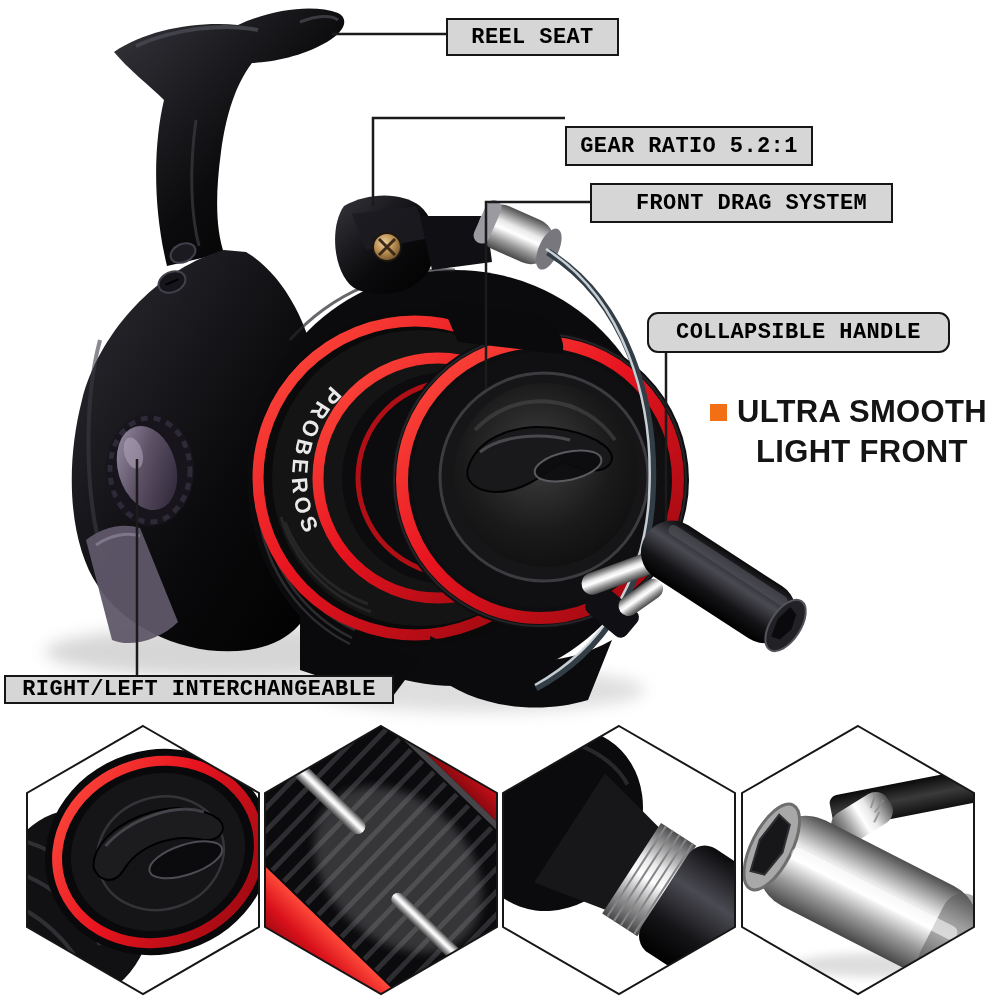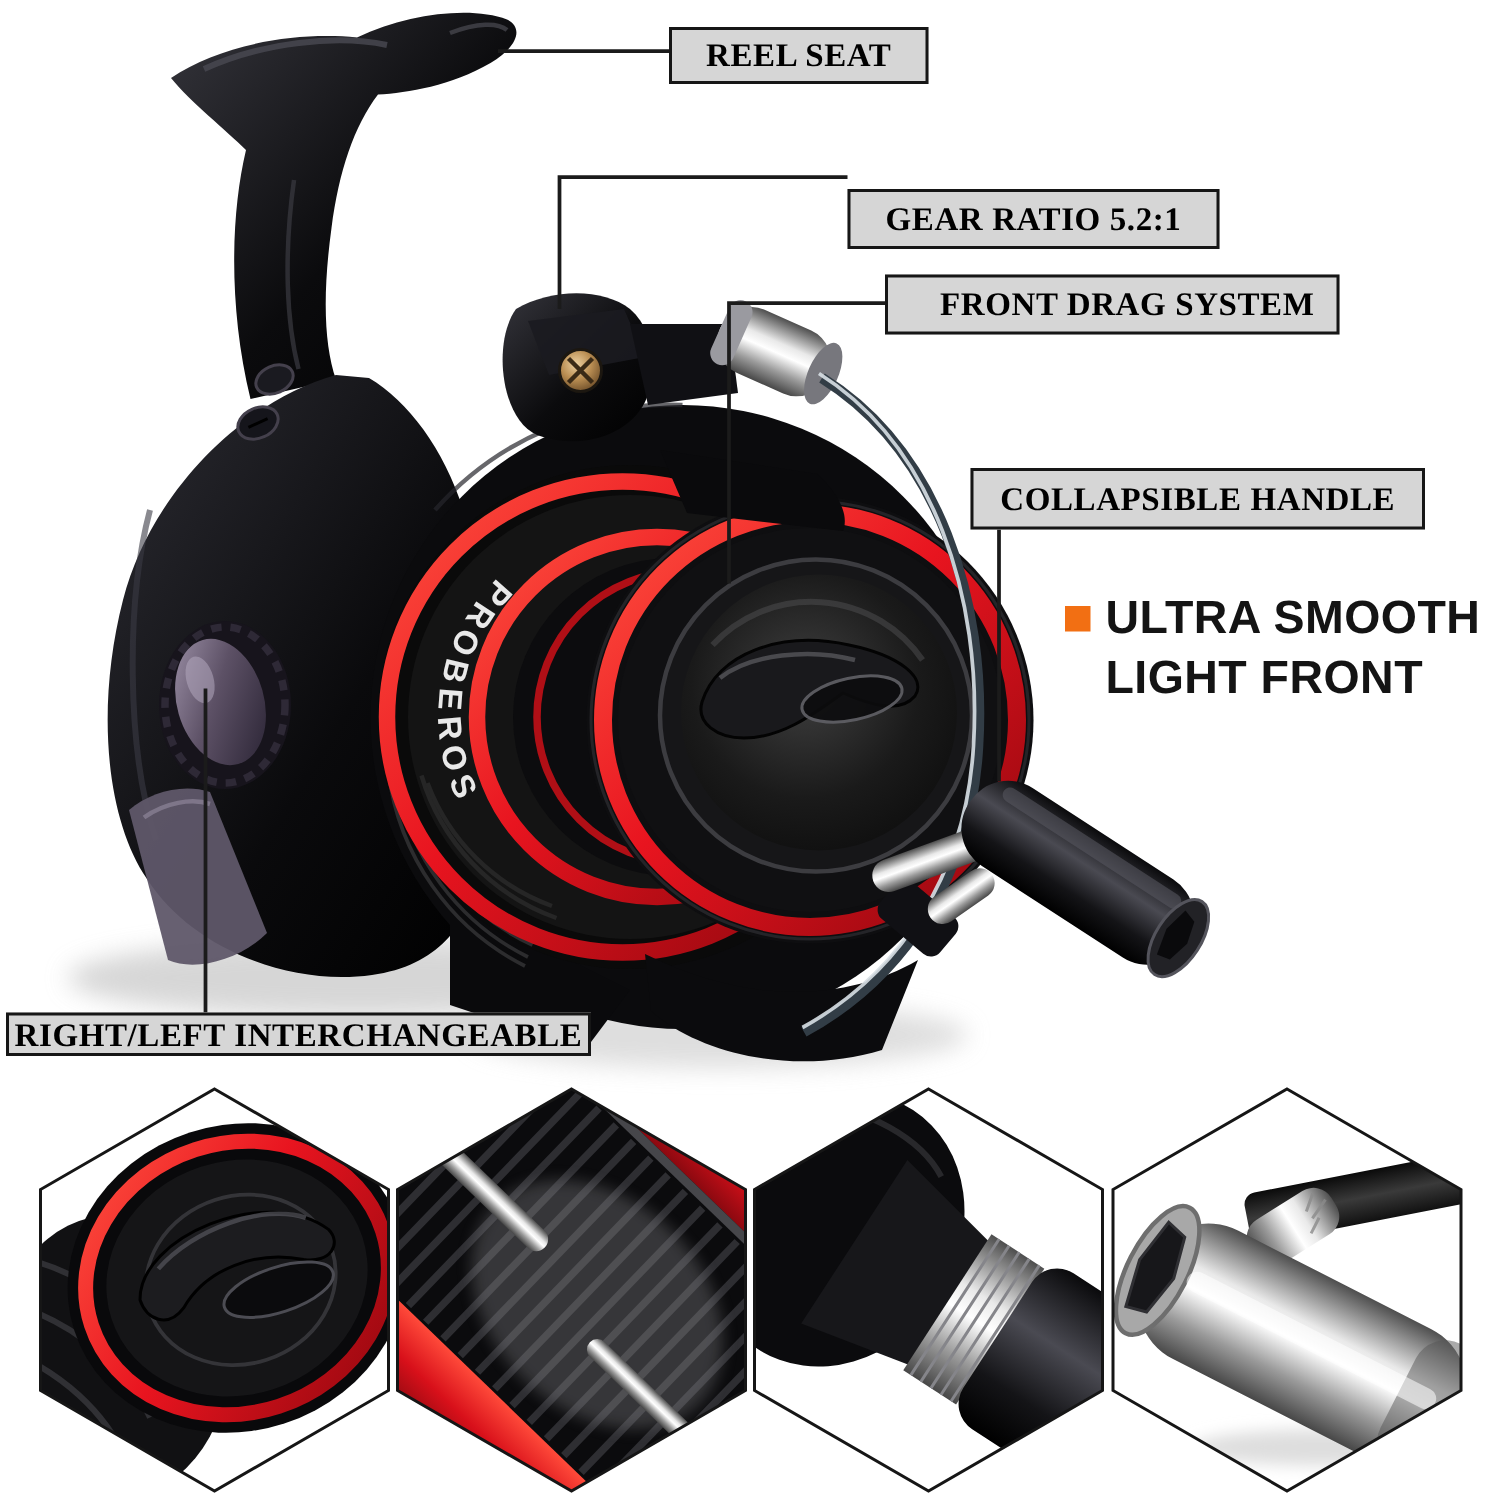--- a/index.html
+++ b/index.html
@@ -1,28 +1,28 @@
 <!DOCTYPE html>
 <html style="--background: #ffffff; --label-bg: #d6d6d6; --label-border: #161616; --label-text: #000000; --line-color: #1b1b1b; --accent-orange: #f26f13; --accent-red: #e8141f; --body-black: #0d0d0d; --metal-silver: #d9d9d9; --feature-text: #141414; --brand-text: #e9e9e9;"><head>
 <meta charset="utf-8">
 <style>
   html,body{margin:0;padding:0;background:#fff;}
   #stage{position:relative;width:1000px;height:1000px;overflow:hidden;background:var(--background,#fff);font-family:"Liberation Sans",sans-serif;}
   #art{position:absolute;left:0;top:0;}
   .label{position:absolute;background:var(--label-bg,#d6d6d6);border:2px solid var(--label-border,#161616);
          color:var(--label-text,#000);display:flex;align-items:center;justify-content:center;
          font-weight:bold;font-size:22px;letter-spacing:.4px;box-sizing:border-box;white-space:nowrap;
-         font-family:Liberation Serif, serif;}
+         font-family:Liberation Mono, monospace;}
   #lbl-reel-seat{left:446px;top:18px;width:173px;height:38px;}
   #lbl-gear-ratio{left:565px;top:98px;width:248px;height:40px;margin-top:28px;}
   #lbl-front-drag{left:590px;top:183px;width:303px;height:40px;padding-left:20px;}
-  #lbl-collapsible{left:647px;top:312px;width:303px;height:41px;}
+  #lbl-collapsible{left:647px;top:312px;width:303px;height:41px;border-radius:11px;}
   #lbl-interchange{left:4px;top:675px;width:390px;height:29px;}
   #features{position:absolute;left:737px;top:392px;}
-  #features .line{font-weight:bold;font-size:31px;line-height:40px;letter-spacing:.3px;color:var(--feature-text,#141414);}
+  #features .line{font-weight:bold;font-size:31px;line-height:40px;letter-spacing:.3px;color:var(--feature-text,#141414);text-align:center;}
   #feature-bullet{position:absolute;left:710px;top:404px;width:17px;height:17px;background:var(--accent-orange,#f26f13);}
 </style>
 </head>
 <body>
 
 <div id="stage">
 
 <svg id="art" width="1000" height="1000" viewBox="0 0 1000 1000" xmlns="http://www.w3.org/2000/svg">
   <defs>
     <linearGradient id="gRed" x1="0" y1="0" x2="1" y2="1">

